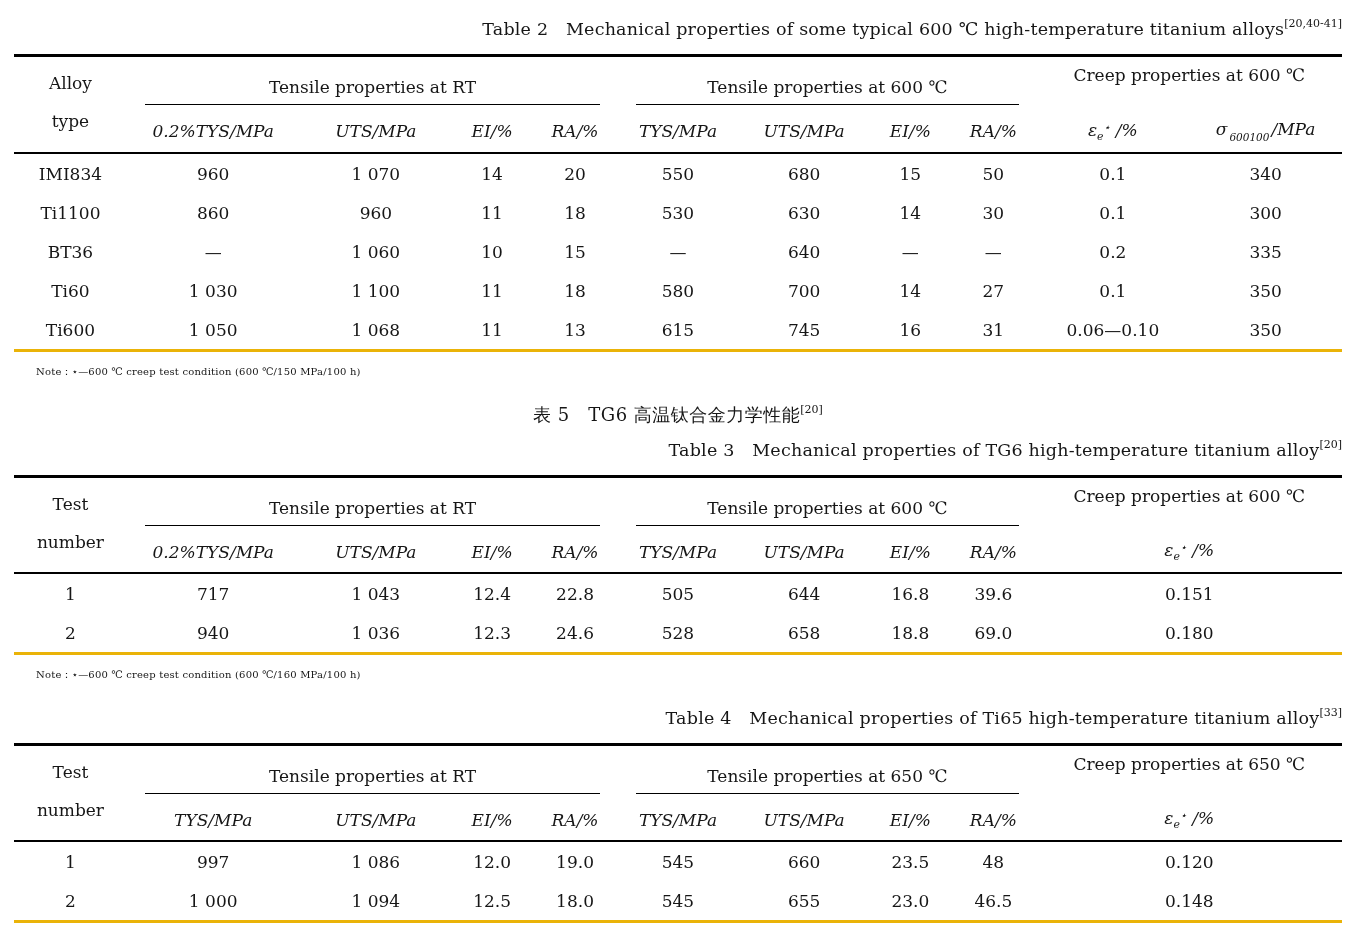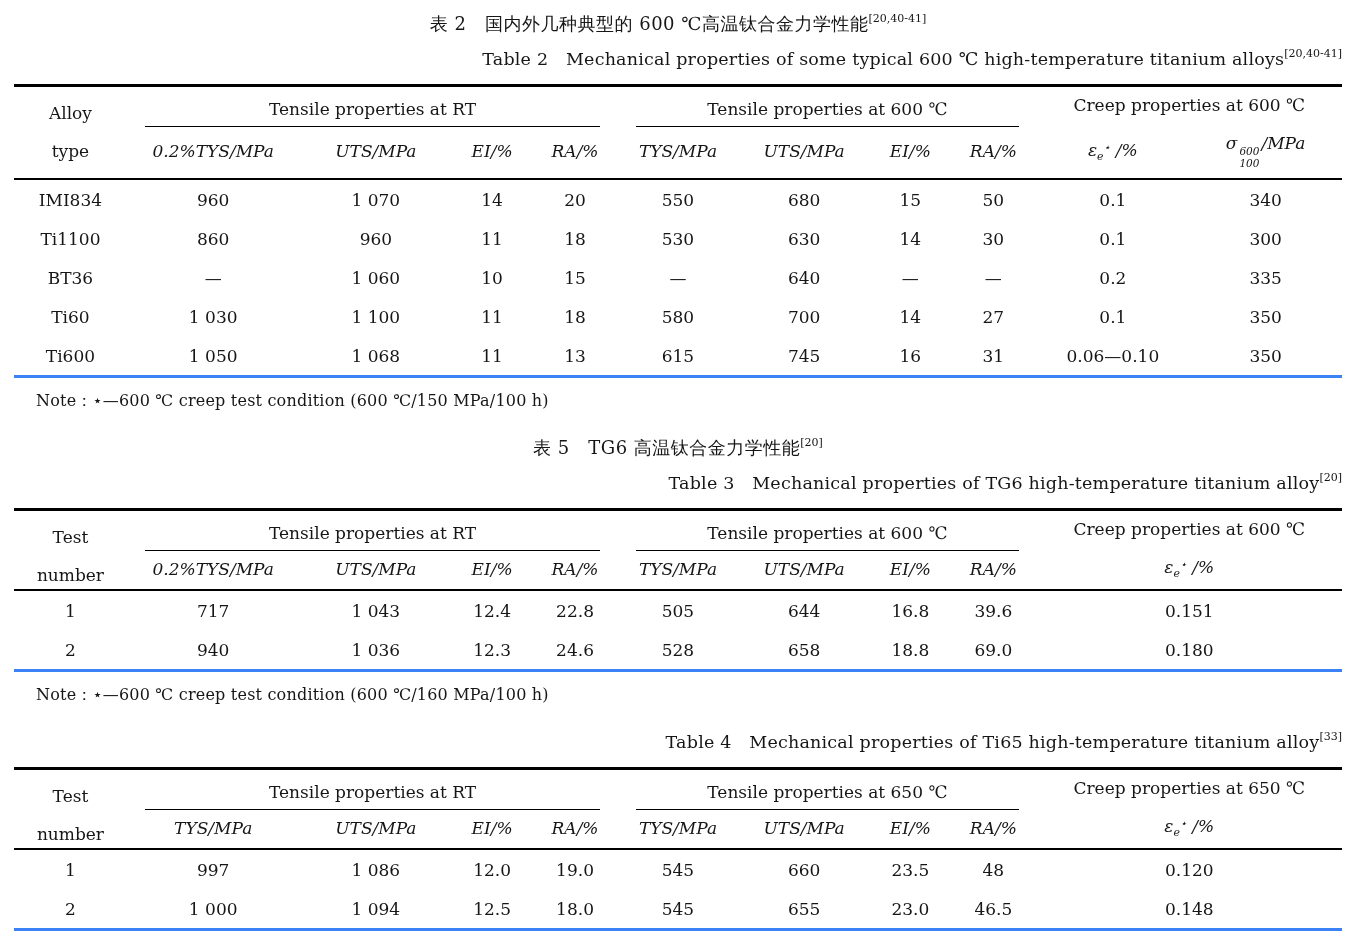--- a/index.html
+++ b/index.html
@@ -16,46 +16,45 @@
     text-align:center; font-size:18px; margin-top:6px;
     font-family:"DejaVu Serif","Liberation Serif",serif;
     letter-spacing:0.5px;
   }
   .title-en { text-align:right; font-size:17.5px; margin-top:11px; letter-spacing:0.2px; }
   .ref { font-size:11px; vertical-align:8px; letter-spacing:0; }
 
   table {
     width:100%; border-collapse:collapse; table-layout:fixed;
     margin-top:13px;
-    border-top:3px solid #000; border-bottom:3px solid #3b82f6;
+    border-top:3px solid #000; border-bottom:3px solid #eab308;
   }
   thead th { font-weight:normal; font-size:17px; }
   tr.spanner-row th { padding-top:8px; vertical-align:top; }
-  .grp-rule { display:block; border-bottom:1.5px solid #000; padding:0 0 7px 0; margin:4px 18px; }
+  .grp-rule { display:block; border-bottom:1.5px solid #000; padding:0 0 7px 0; margin:12px 18px; }
   .grp-plain { display:block; padding:0 0 7px 0; }
   tr.cols-row th { padding:2px 0 9px 0;font-style:italic; }
   thead { border-bottom:2px solid #000; }
   td { text-align:center; font-size:17px; padding:10px 0 9px 0; }
   th.stub { vertical-align:top; }
   .stub-lines { display:flex; flex-direction:column; justify-content:space-between; height:66px; padding-top:8px; }
 
-  .note { font-size:16px; margin:13px 0 0 22px; letter-spacing:0.2px; }
+  .note { font-size:10px; margin:13px 0 0 22px; letter-spacing:0.2px; }
   .sec { margin-top:24px; }
 
   sub.hsub { font-size:11px; vertical-align:-4px; }
   sup.hsup { font-size:11px; vertical-align:5px; }
-  .stack { display:inline-flex; flex-direction:column; font-size:10.5px; line-height:1.15; vertical-align:-6px; margin:0 2px; text-align:left; }
+  .stack { display:inline-flex; flex-direction:row; font-size:10.5px; line-height:1.15; vertical-align:-6px; margin:0 2px; text-align:left; }
 </style>
 </head>
 <body>
 
 <div class="sheet">
 
   <div>
-    <div class="title-zh"><span>表 2　国内外几种典型的 600 ℃高温钛合金力学性能</span><span class="ref">[20,40-41]</span></div>
     <div class="title-en"><span>Table 2　Mechanical properties of some typical 600 ℃ high-temperature titanium alloys</span><span class="ref">[20,40-41]</span></div>
 
     <table>
       <colgroup>
         <col style="width:8.5%">
           <col style="width:13%">
           <col style="width:11.5%">
           <col style="width:6%">
           <col style="width:6.5%">
         <col style="width:9%">

